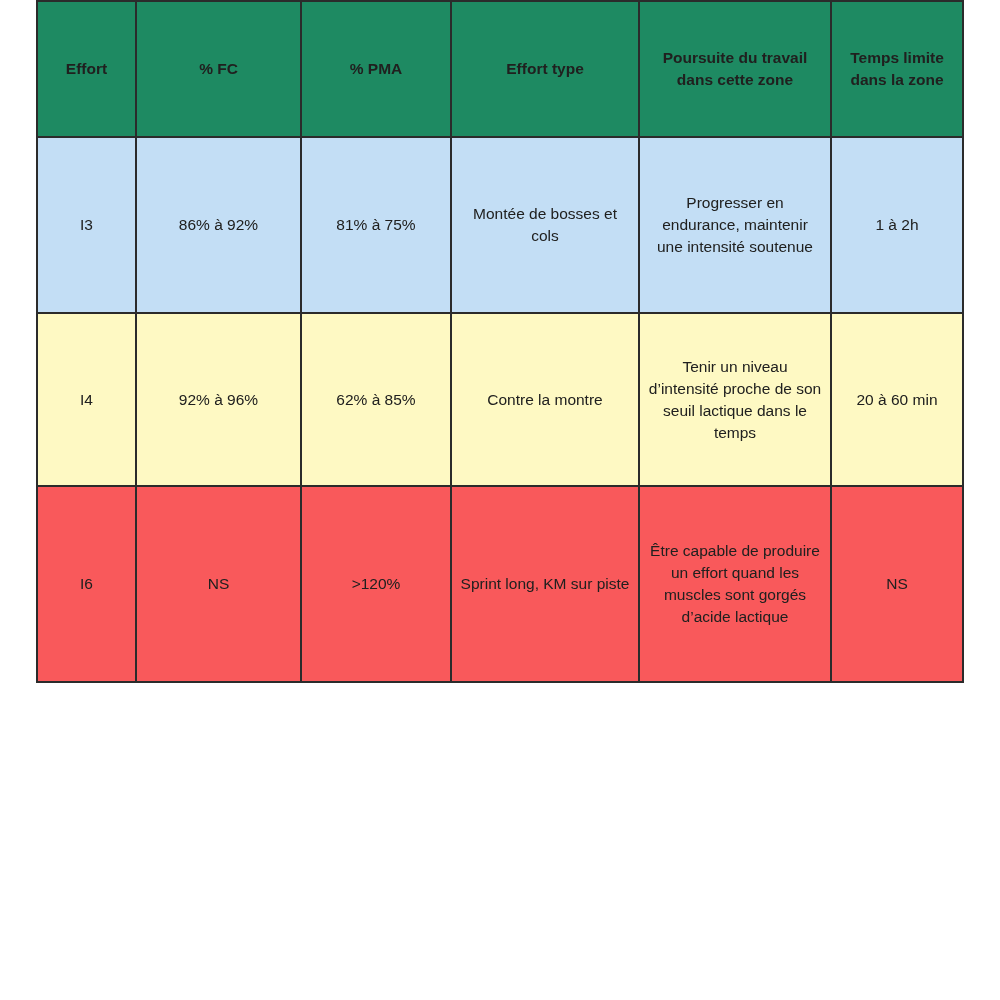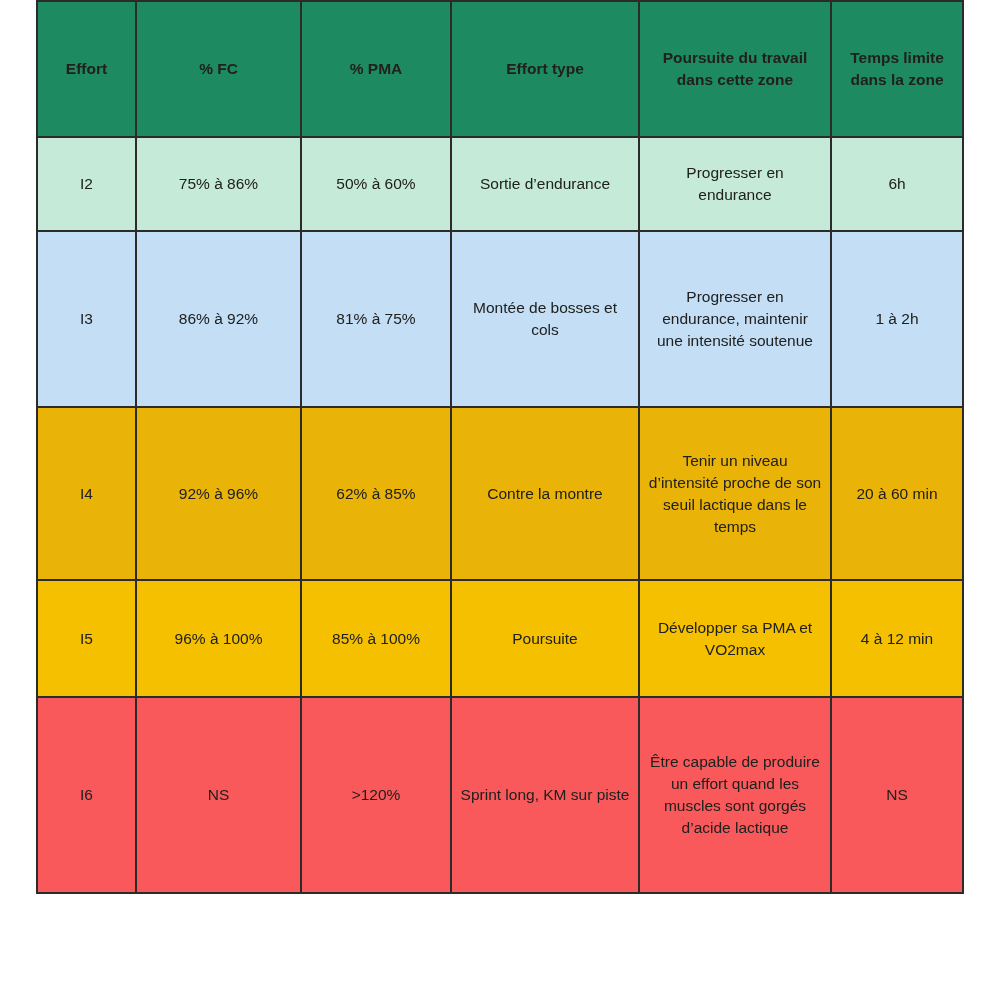--- a/index.html
+++ b/index.html
@@ -51,21 +51,21 @@
     font-weight: bold;
     font-size: 15px;
     line-height: 1.35;
     height: 122px;
     border-color: #2b2b2b;
     border-top: none;
   }
   tbody tr.row-i1 td { background: #ffffff; height: 114px; }
   tbody tr.row-i2 td { background: #c5ead8; height: 80px; }
   tbody tr.row-i3 td { background: #c3def5; height: 162px; }
-  tbody tr.row-i4 td { background: #eab308; height: 159px; }
+  tbody tr.row-i4 td { background: #fef9c3; height: 159px; }
   tbody tr.row-i5 td { background: #f5c000; height: 103px; }
   tbody tr.row-i6 td { background: #f9595b; height: 182px; }
 </style>
 </head>
 <body>
 
 <div id="zones-table-wrap">
   <table class="zones-table">
     <colgroup>
       <col class="c-zone">
@@ -79,52 +79,36 @@
       <tr>
         <th>Effort</th>
         <th>% FC</th>
         <th>% PMA</th>
         <th>Effort type</th>
         <th>Poursuite du travail dans cette zone</th>
         <th>Temps limite dans la zone</th>
       </tr>
     </thead>
     <tbody>
-      <tr class="row-i2">
-        <td>I2</td>
-        <td>75% à 86%</td>
-        <td>50% à 60%</td>
-        <td>Sortie d’endurance</td>
-        <td>Progresser en endurance</td>
-        <td>6h</td>
-      </tr>
       <tr class="row-i3">
         <td>I3</td>
         <td>86% à 92%</td>
         <td>81% à 75%</td>
         <td>Montée de bosses et cols</td>
         <td>Progresser en endurance, maintenir une intensité soutenue</td>
         <td>1 à 2h</td>
       </tr>
       <tr class="row-i4">
         <td>I4</td>
         <td>92% à 96%</td>
         <td>62% à 85%</td>
         <td>Contre la montre</td>
         <td>Tenir un niveau d’intensité proche de son seuil lactique dans le temps</td>
         <td>20 à 60 min</td>
       </tr>
-      <tr class="row-i5">
-        <td>I5</td>
-        <td>96% à 100%</td>
-        <td>85% à 100%</td>
-        <td>Poursuite</td>
-        <td>Développer sa PMA et VO2max</td>
-        <td>4 à 12 min</td>
-      </tr>
       <tr class="row-i6">
         <td>I6</td>
         <td>NS</td>
         <td>&gt;120%</td>
         <td>Sprint long, KM sur piste</td>
         <td>Être capable de produire un effort quand les muscles sont gorgés d’acide lactique</td>
         <td>NS</td>
       </tr>
 
     </tbody>

